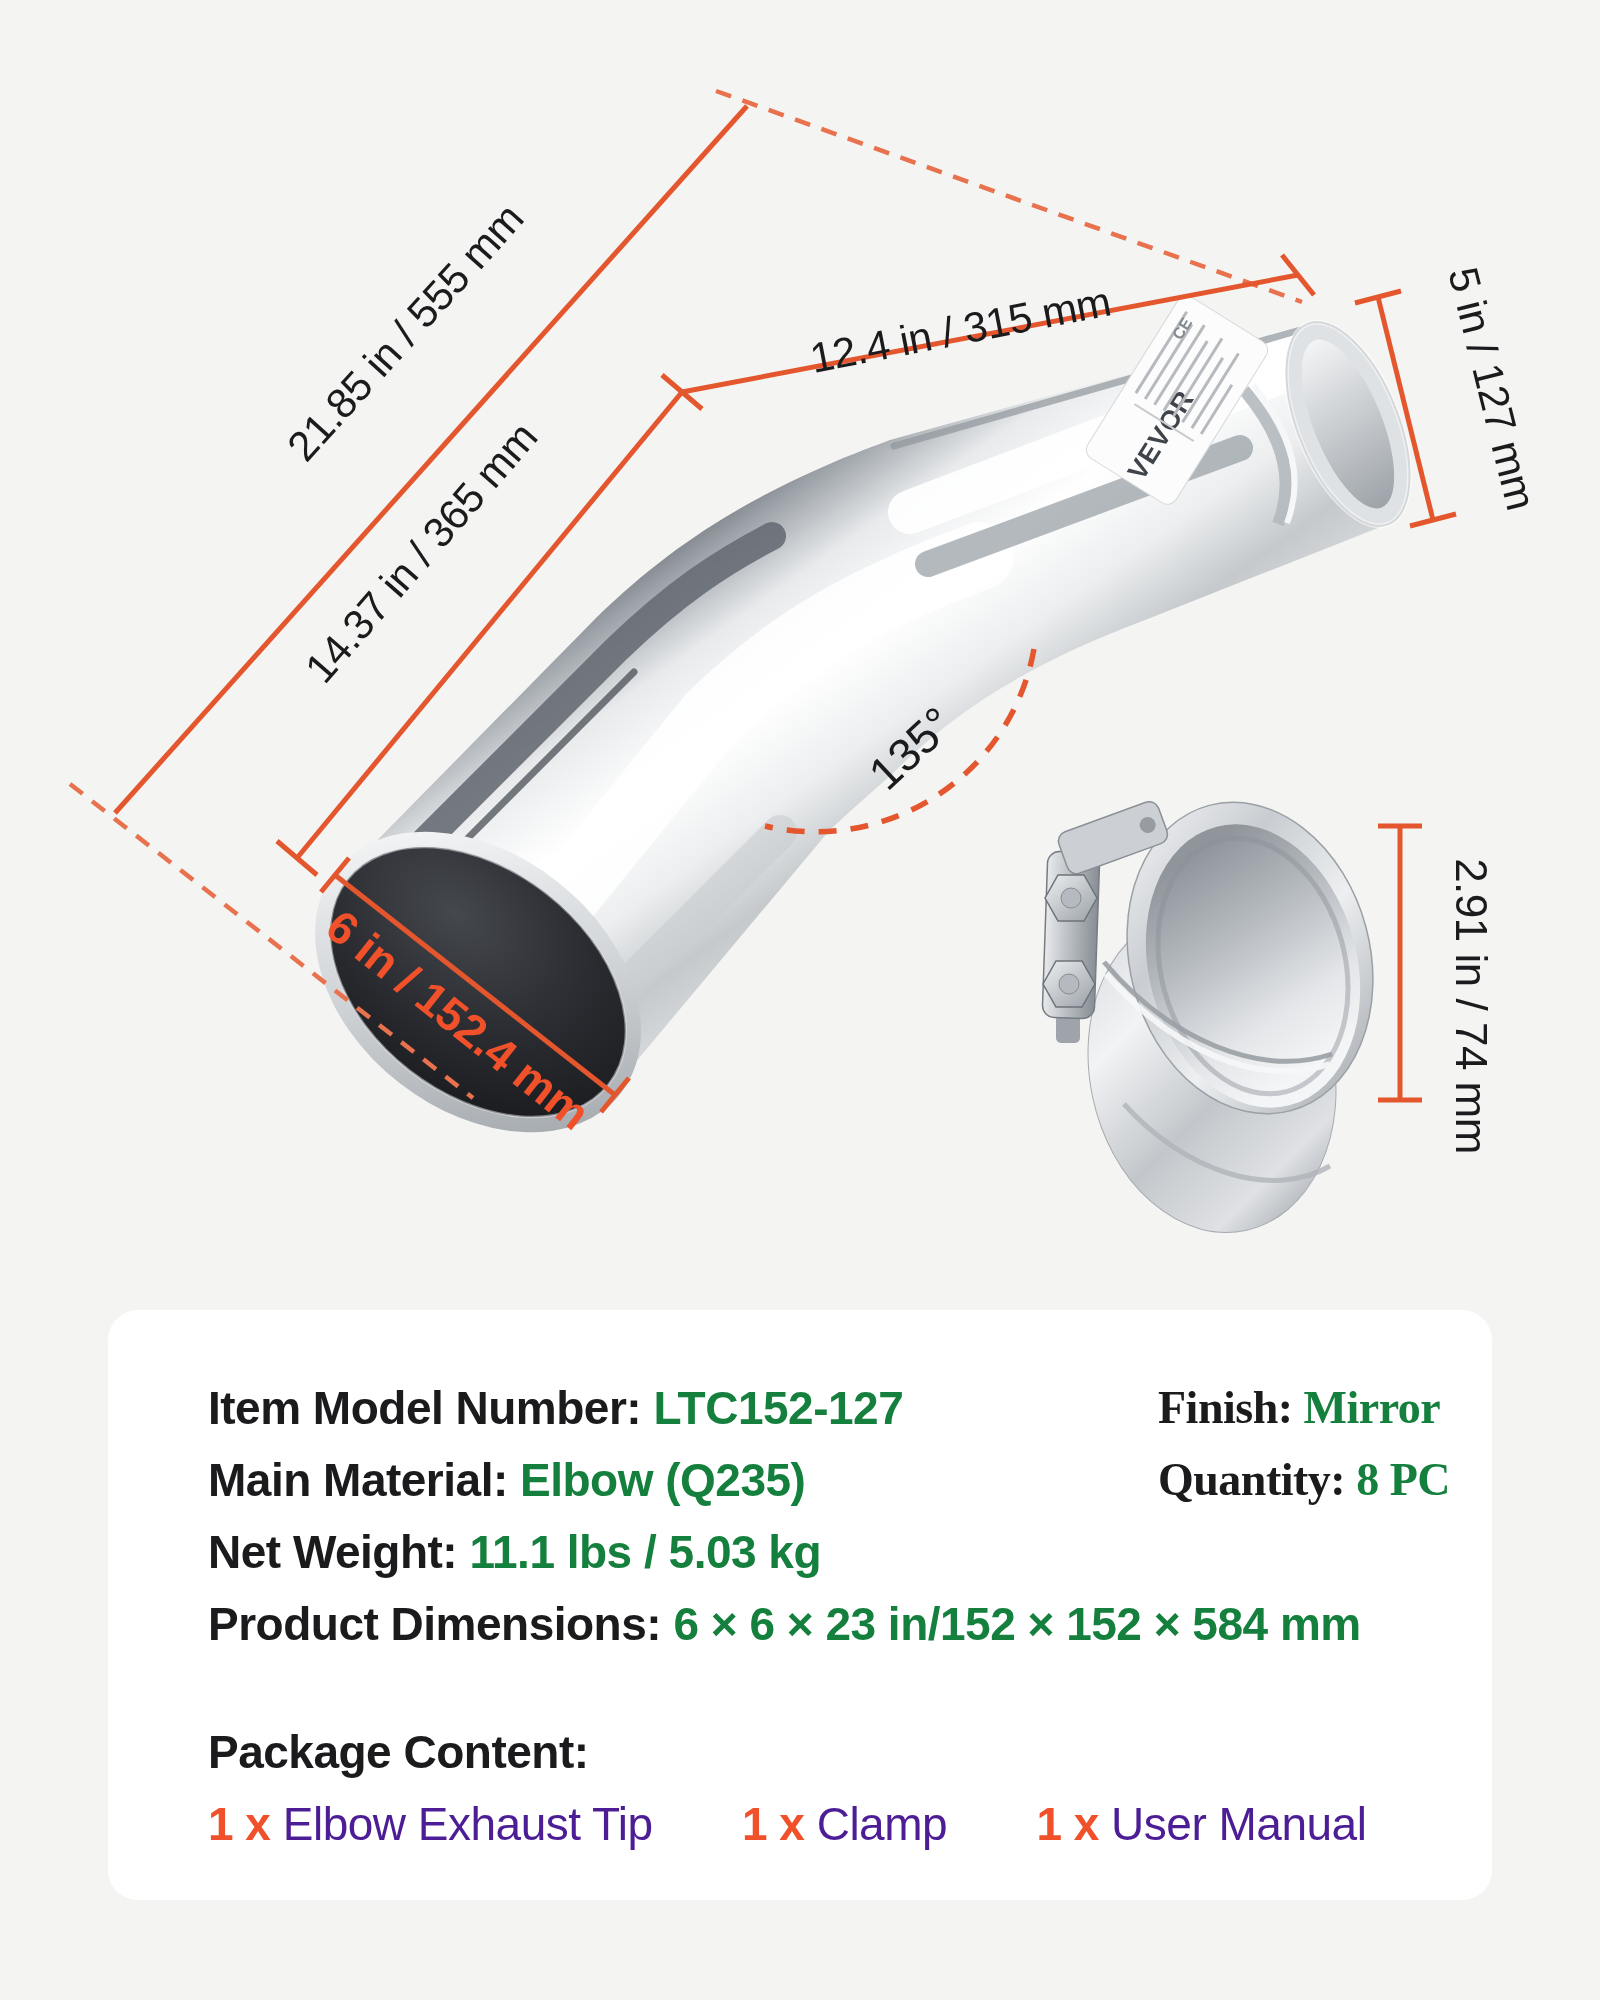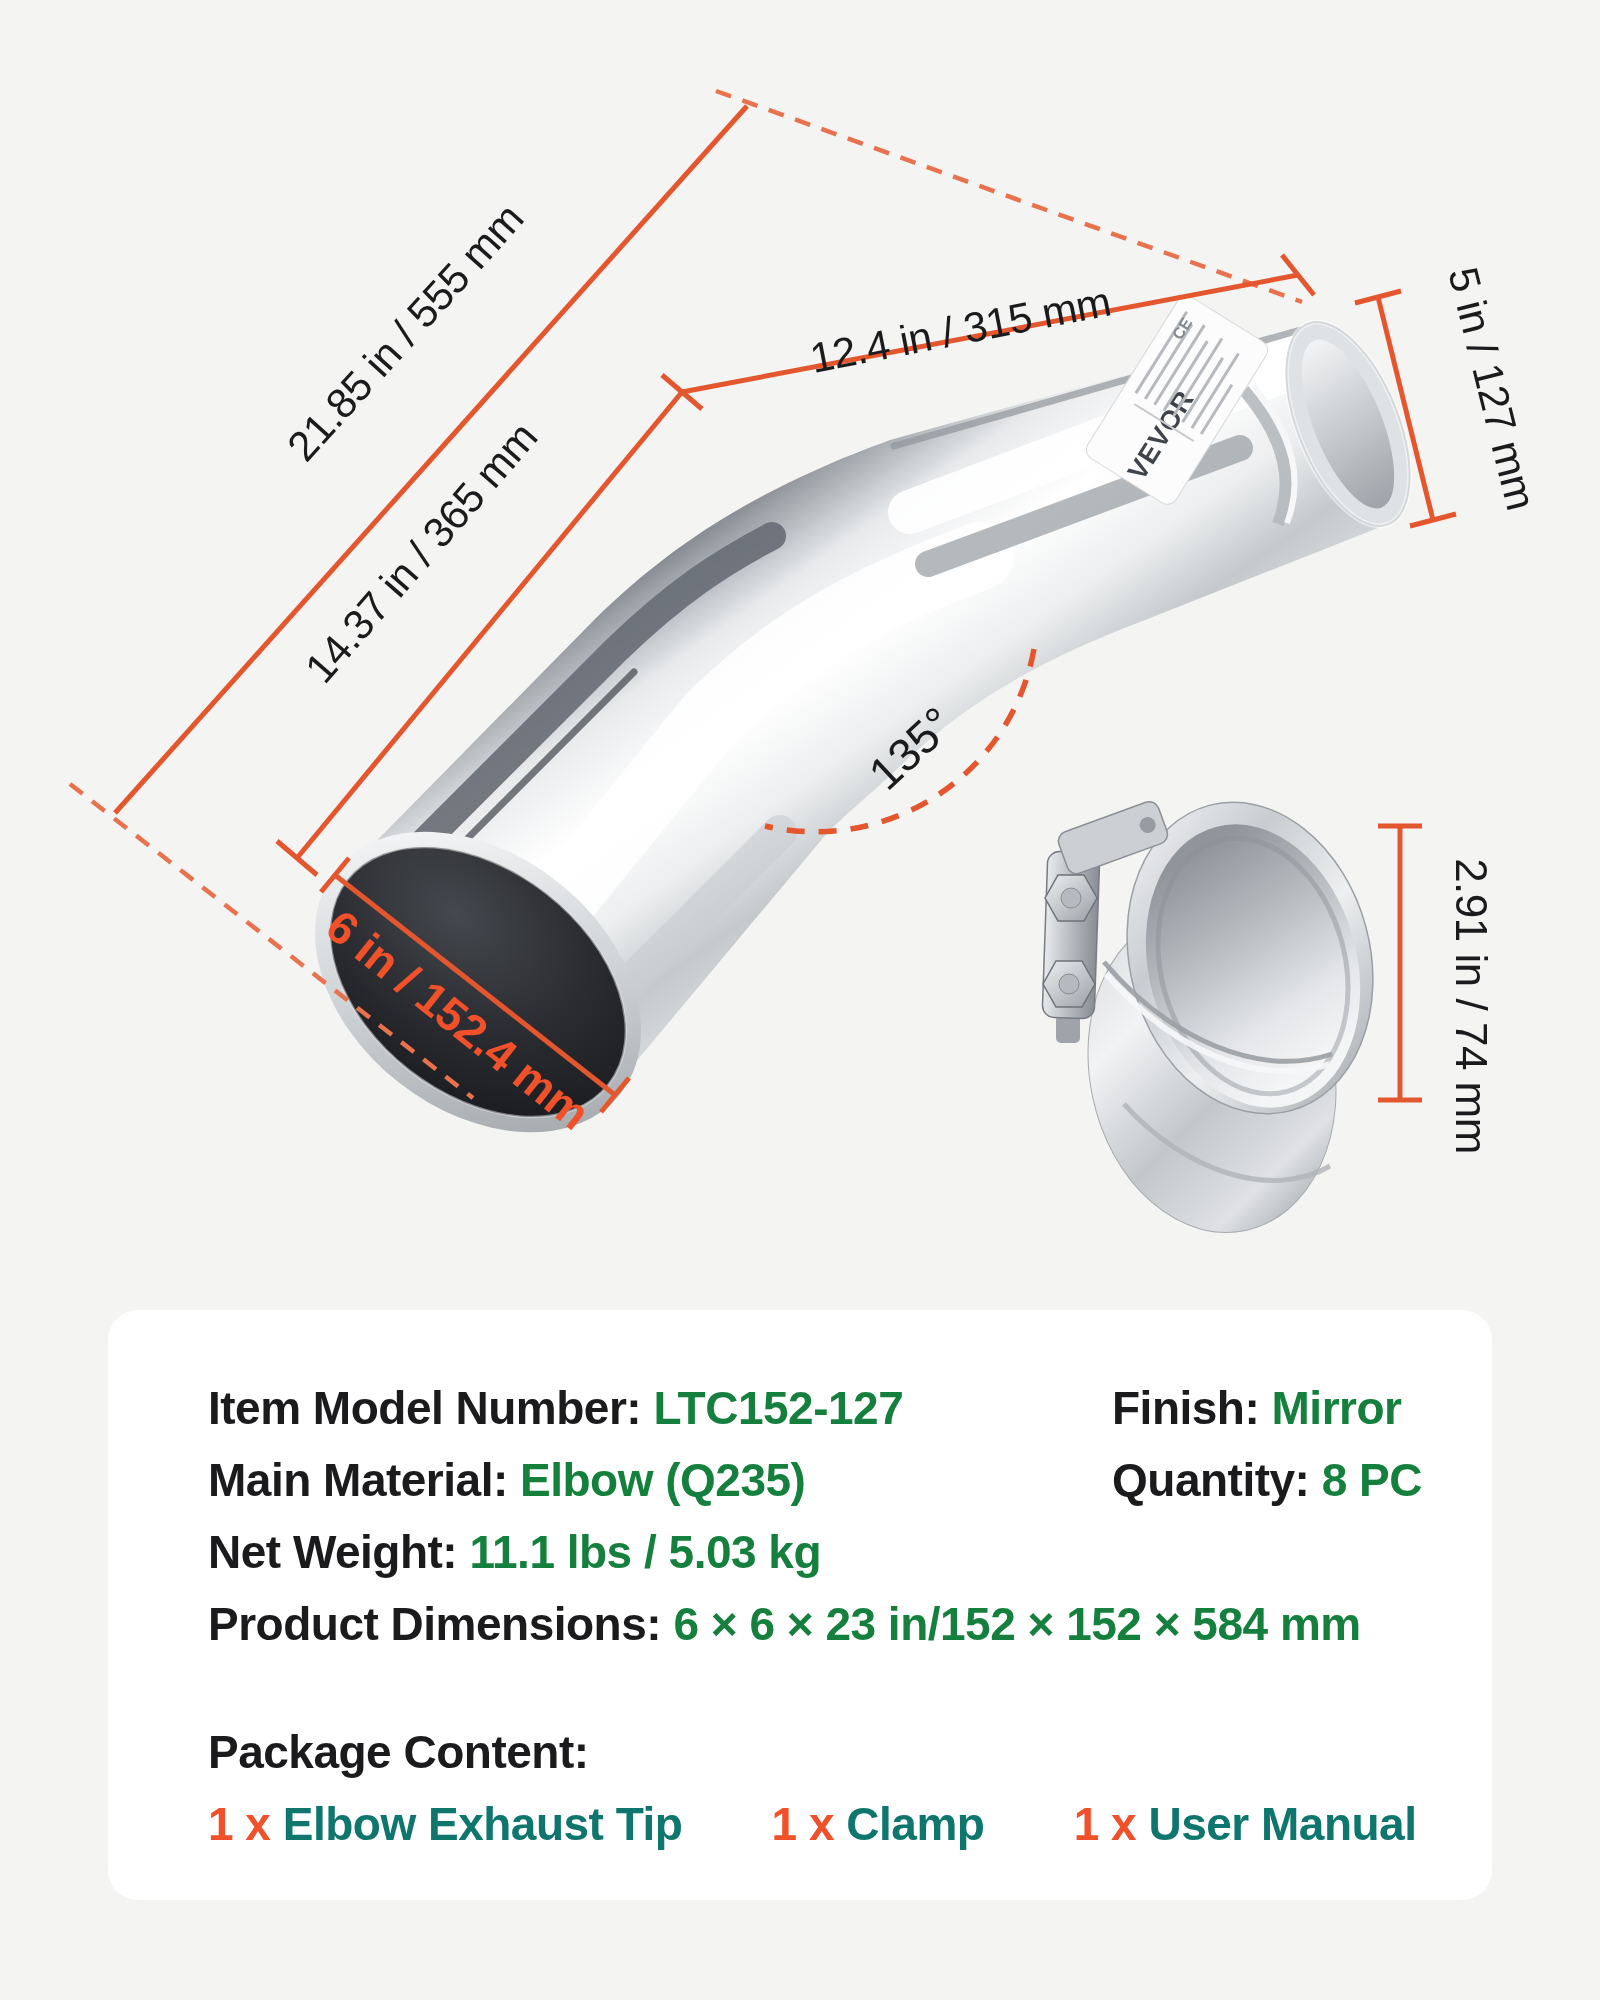--- a/index.html
+++ b/index.html
@@ -20,25 +20,25 @@
 
   .card{
     position:absolute;left:108px;top:1310px;width:1384px;height:590px;
     background:#ffffff;border-radius:30px;box-sizing:border-box;
     padding:62px 0 0 100px;color:#1b1b1d;
   }
   .spec-row{position:relative;height:72px;line-height:72px;font-size:46px;
     letter-spacing:-0.5px;font-weight:600;white-space:nowrap;width:1240px;}
   .spec-label{font-weight:600;color:#1b1b1d;margin-top:13px;}
   .spec-value{font-weight:700;color:#15803d;}
-  .right-col{position:absolute;left:904px;top:0;}
+  .right-col{position:absolute;left:950px;top:0;font-family:Liberation Serif, serif;}
   .package-title{margin-top:56px;}
   .pkg-item{margin-right:77px;}
   .pkg-qty{font-weight:700;color:#f0512a;text-align:right;}
-  .pkg-name{font-weight:700;color:#0f766e;}
+  .pkg-name{font-weight:400;color:#4c1d95;}
 </style>
 </head>
 <body>
 
 <div id="screen">
 
   <svg id="diagram" width="1600" height="1310" viewBox="0 0 1600 1310">
     <defs>
       <linearGradient id="chromeMain" gradientUnits="userSpaceOnUse" x1="560" y1="500" x2="920" y2="1010">
         <stop offset="0" stop-color="#b9bec3"></stop>

